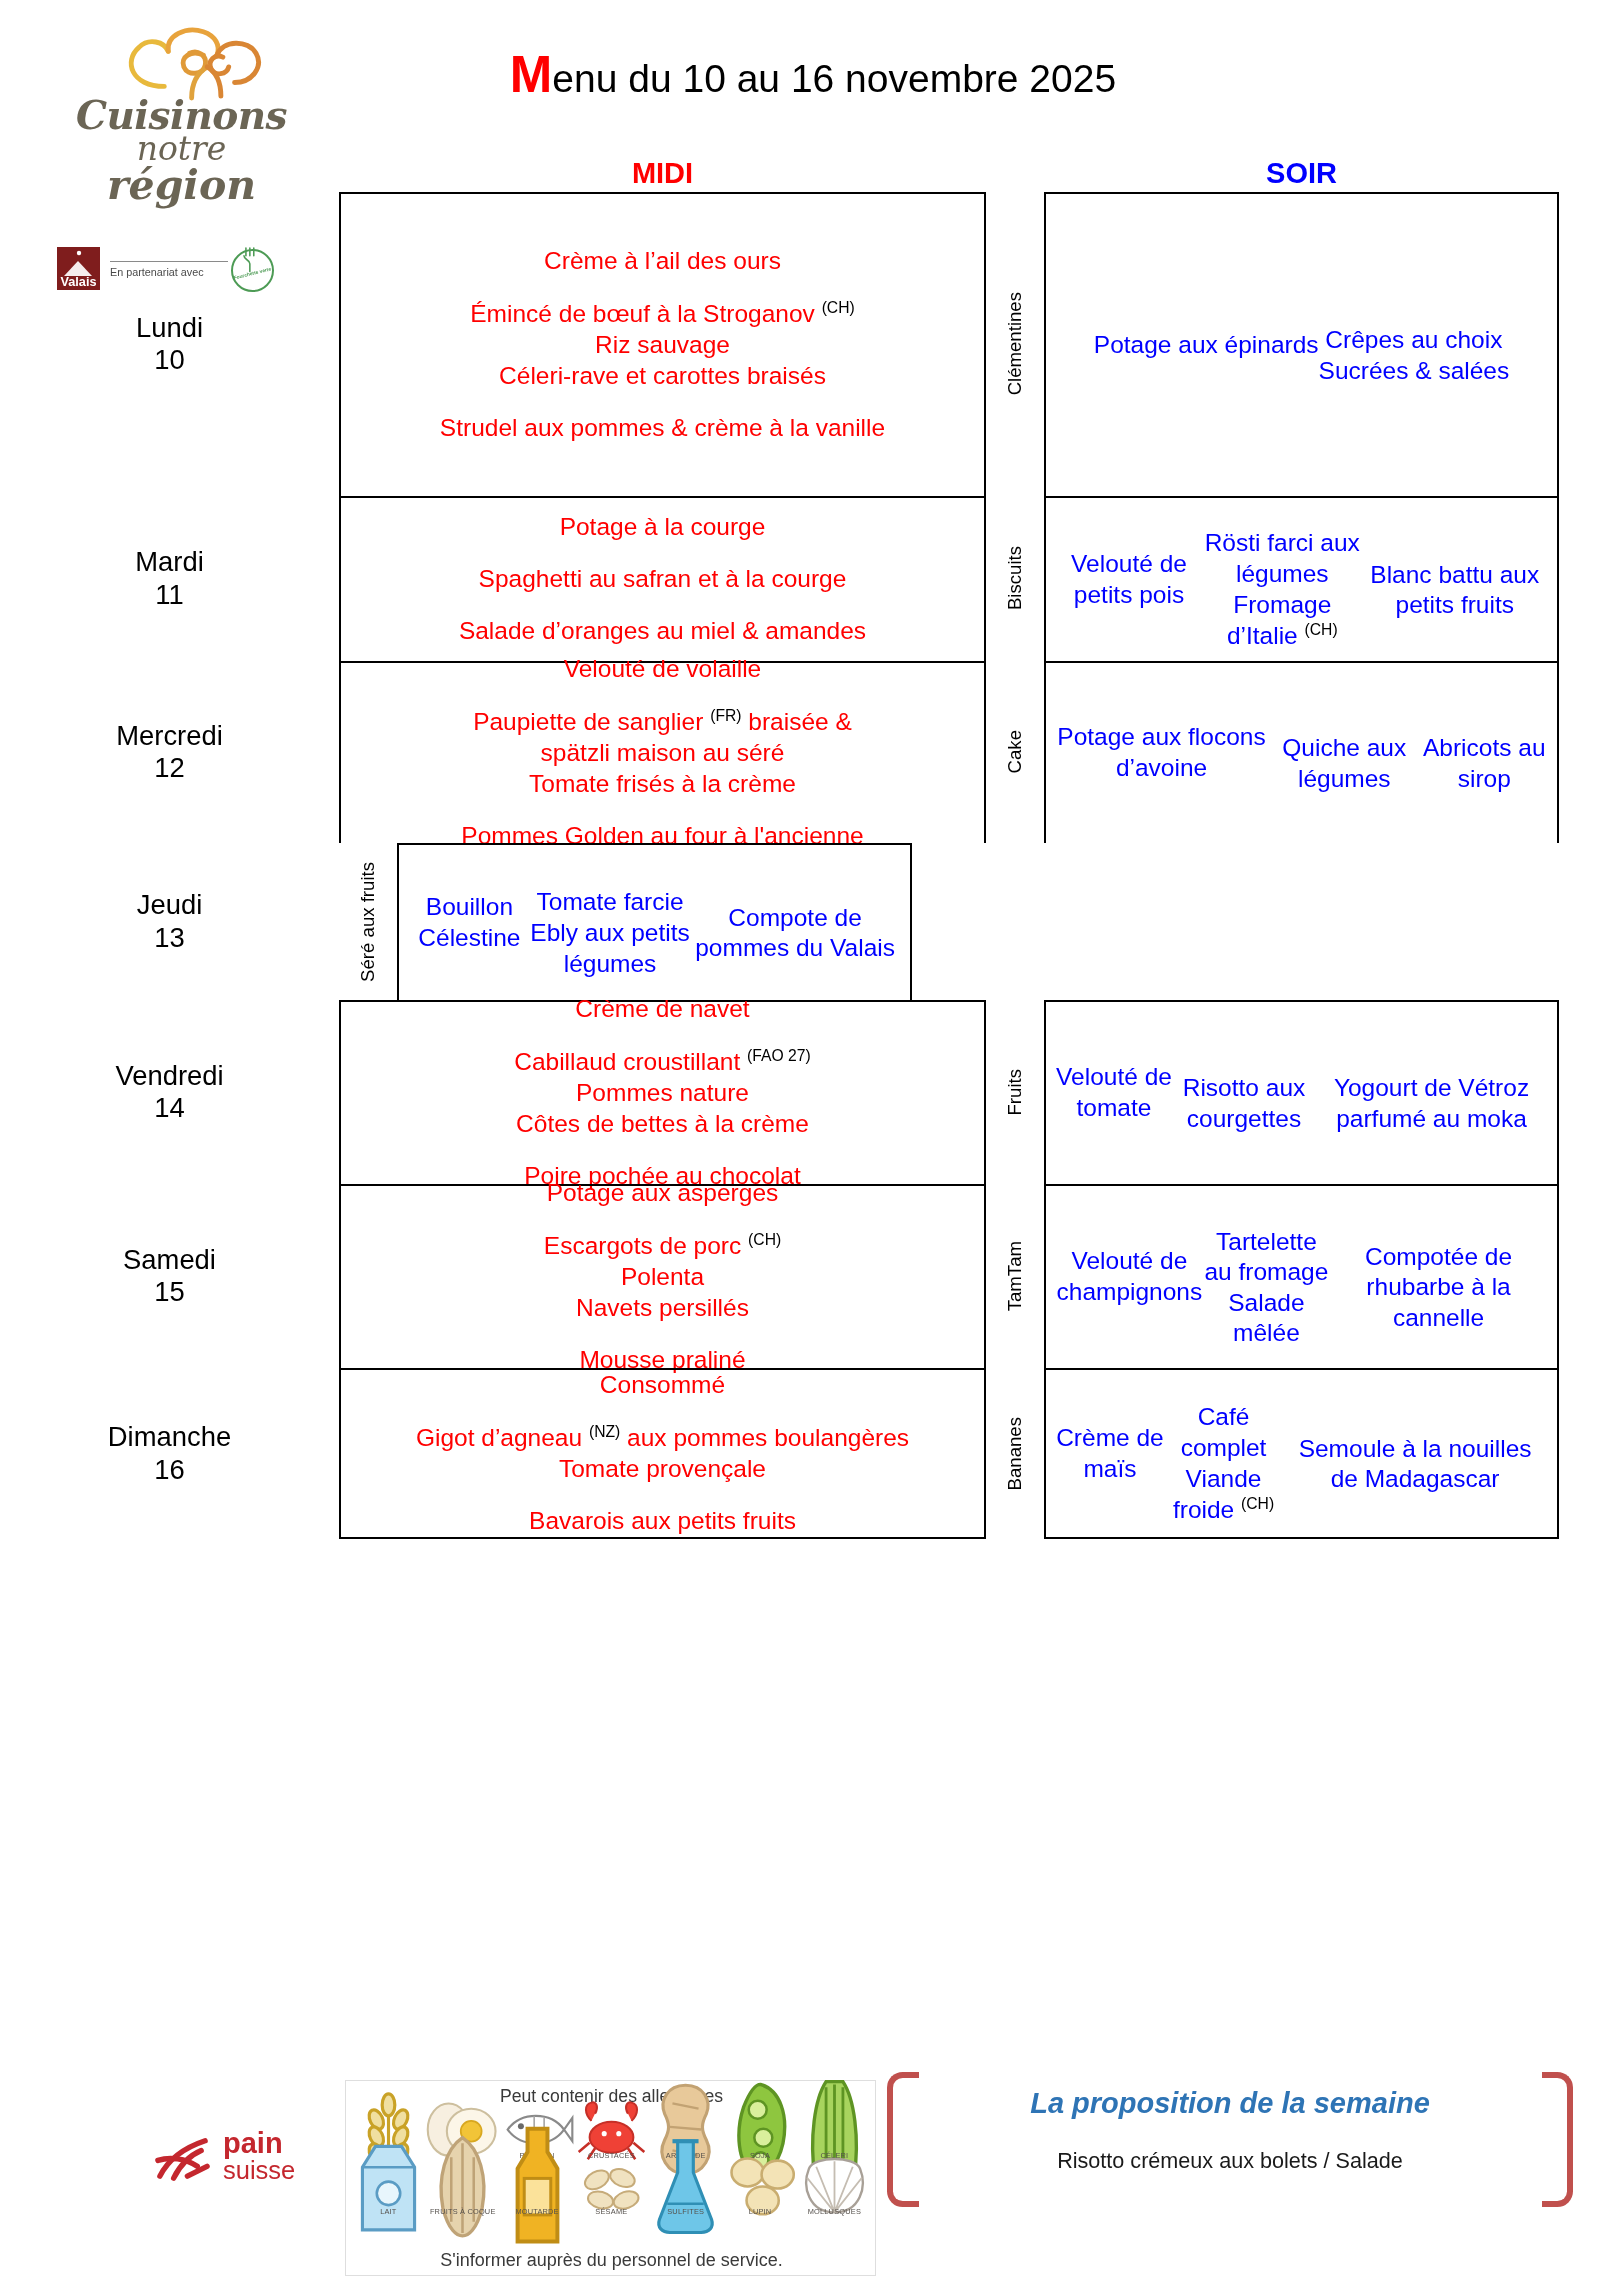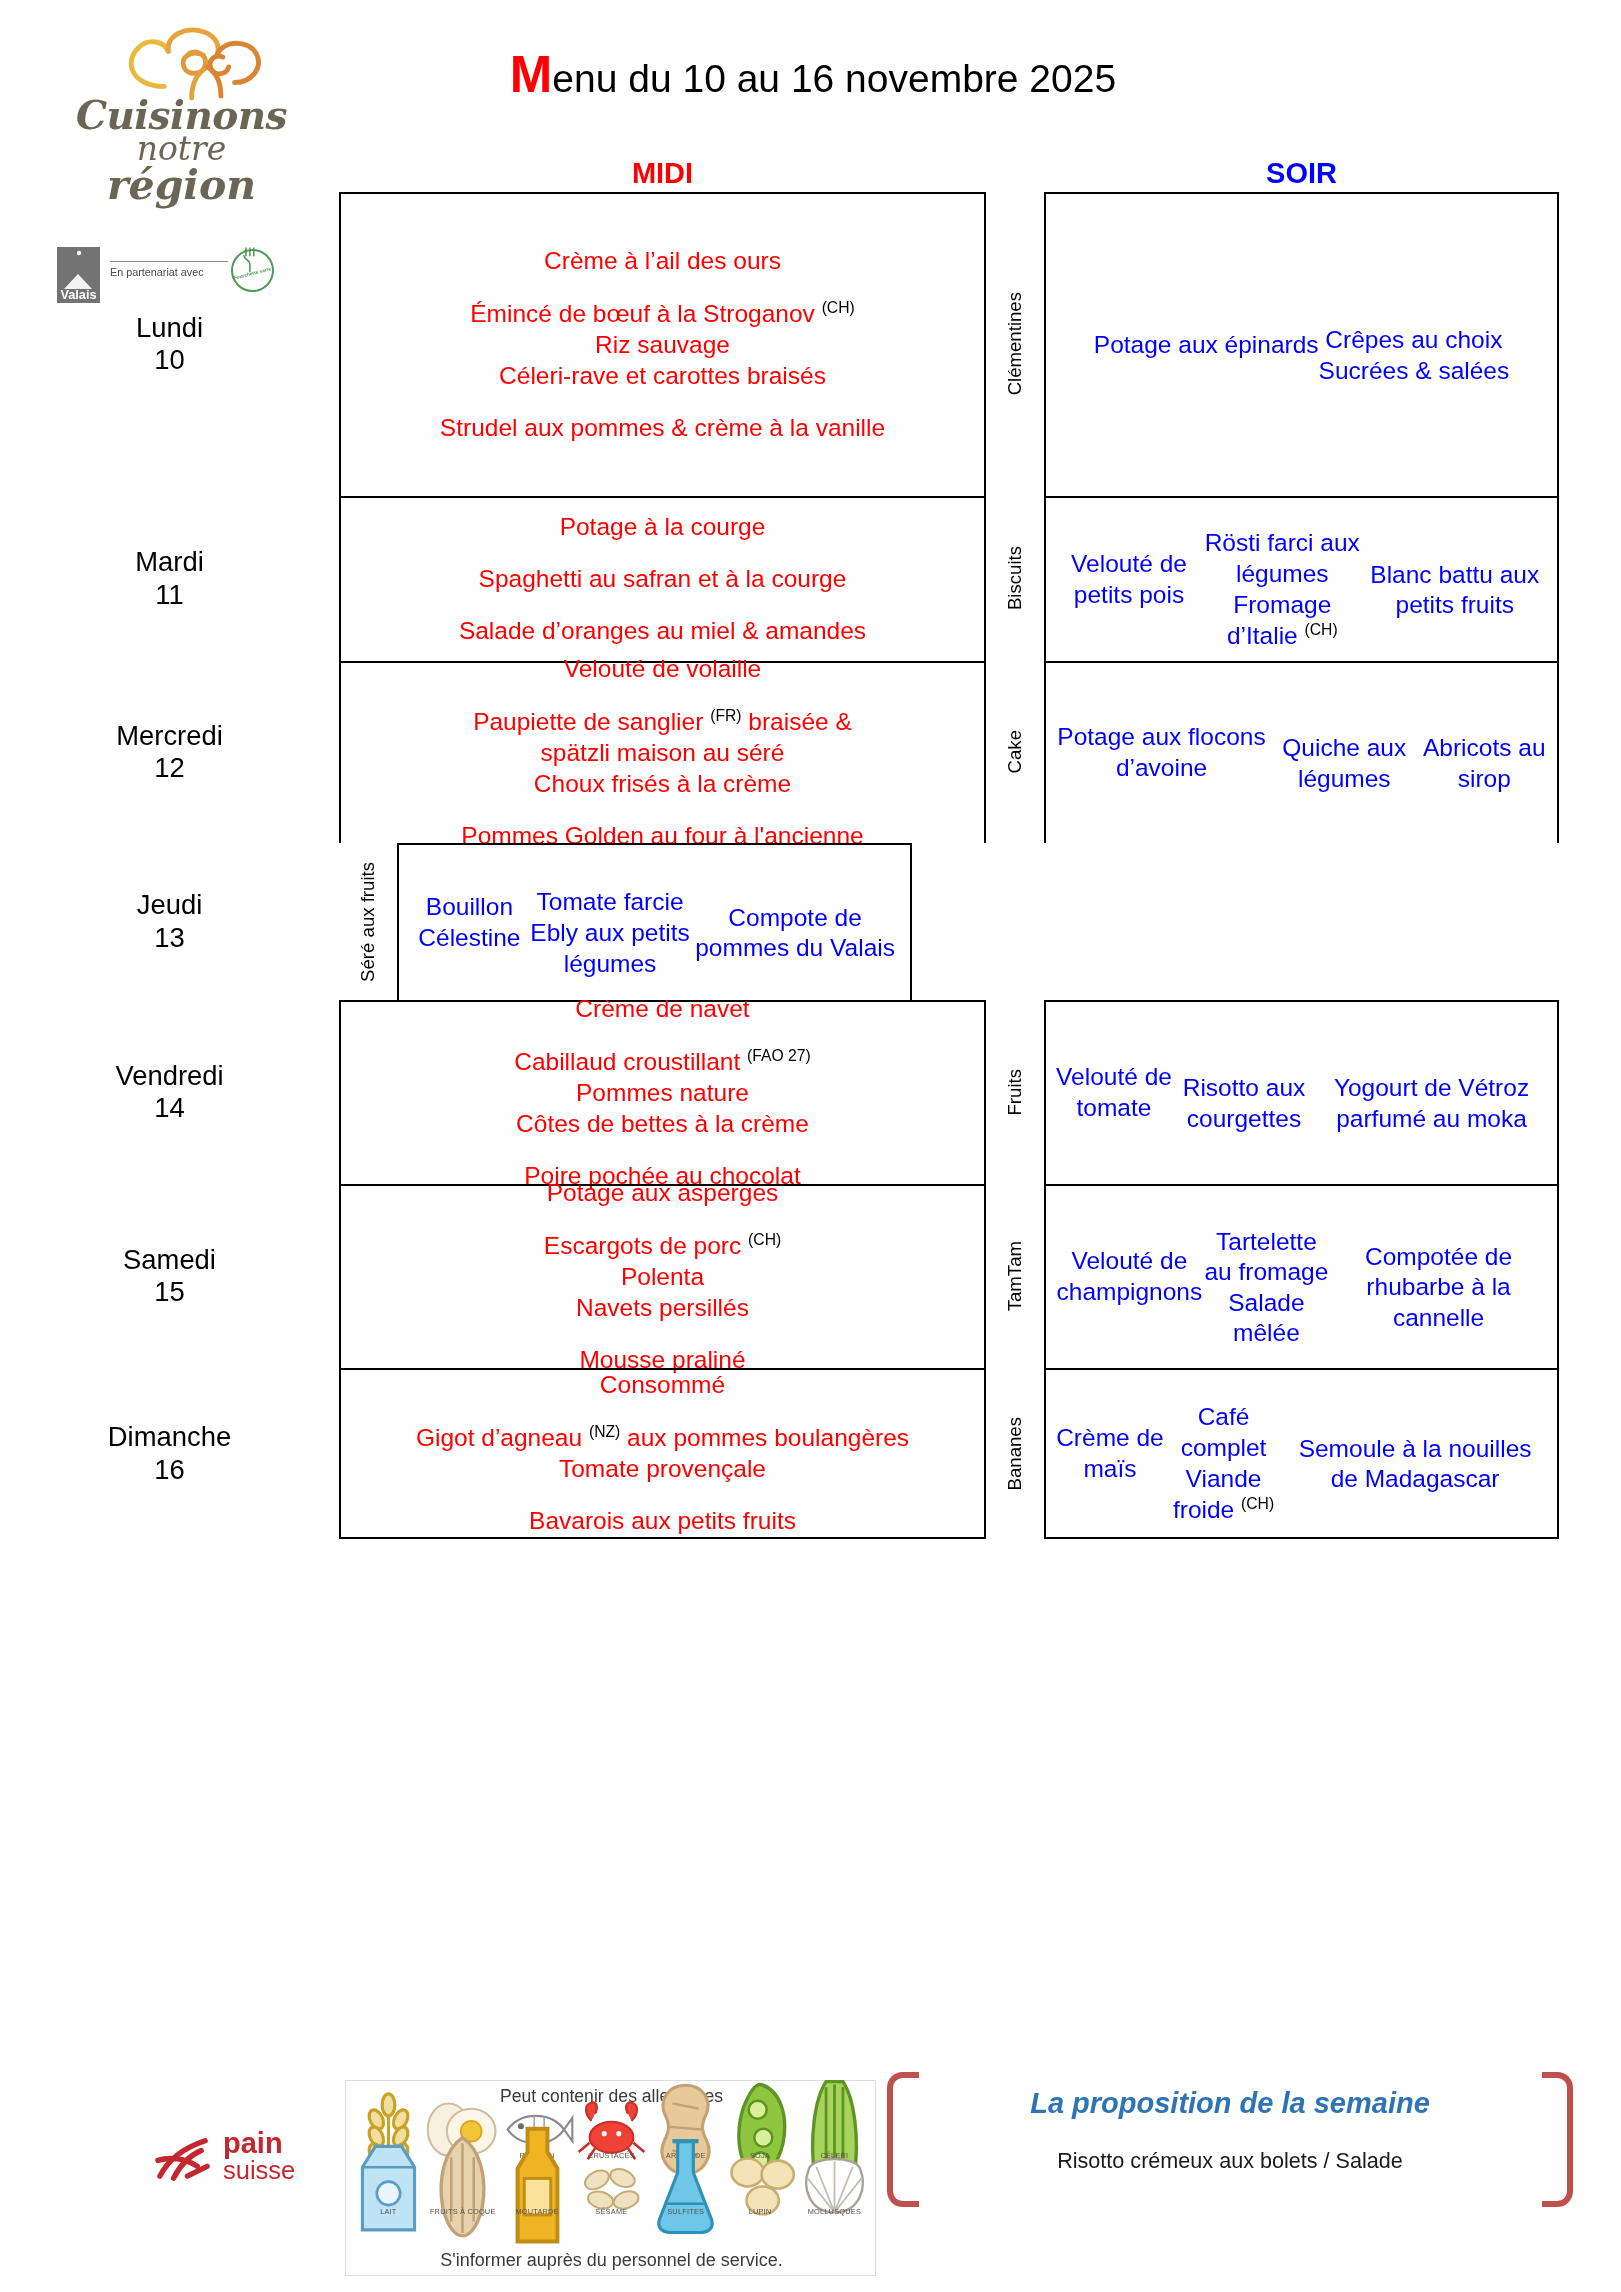--- a/index.html
+++ b/index.html
@@ -67,22 +67,22 @@
   .partner-row {
     position: absolute;
     left: 57px;
     top: 247px;
     width: 216px;
     height: 45px;
   }
   .valais-badge {
     position: absolute;
     left: 0; top: 0;
-    width: 43px; height: 56px;
-    background: #737373;
+    width: 43px; height: 43px;
+    background: #7f1d1d;
     color: #fff;
   }
   .valais-star {
     position: absolute;
     left: 50%;
     top: 4.9px;
     width: 2px;
     height: 2px;
     margin-left: -1px;
     background: #fff;
@@ -513,21 +513,21 @@
         <span>Mercredi</span>
         <span>12</span>
       </div>
       <div class="cell-lunch">
         <div class="course">
           <span class="ln">Velouté de volaille</span>
         </div>
         <div class="course">
           <span class="ln">Paupiette de sanglier <span class="sup">(FR)</span> braisée &amp;</span>
           <span class="ln">spätzli maison au séré</span>
-          <span class="ln">Choux frisés à la crème</span>
+          <span class="ln">Tomate frisés à la crème</span>
         </div>
         <div class="course">
           <span class="ln">Pommes Golden au four à l'ancienne</span>
         </div>
       </div>
       <div class="cell-snack">
         <span class="snack-rot">Cake</span>
       </div>
       <div class="cell-dinner">
         <div class="course">

